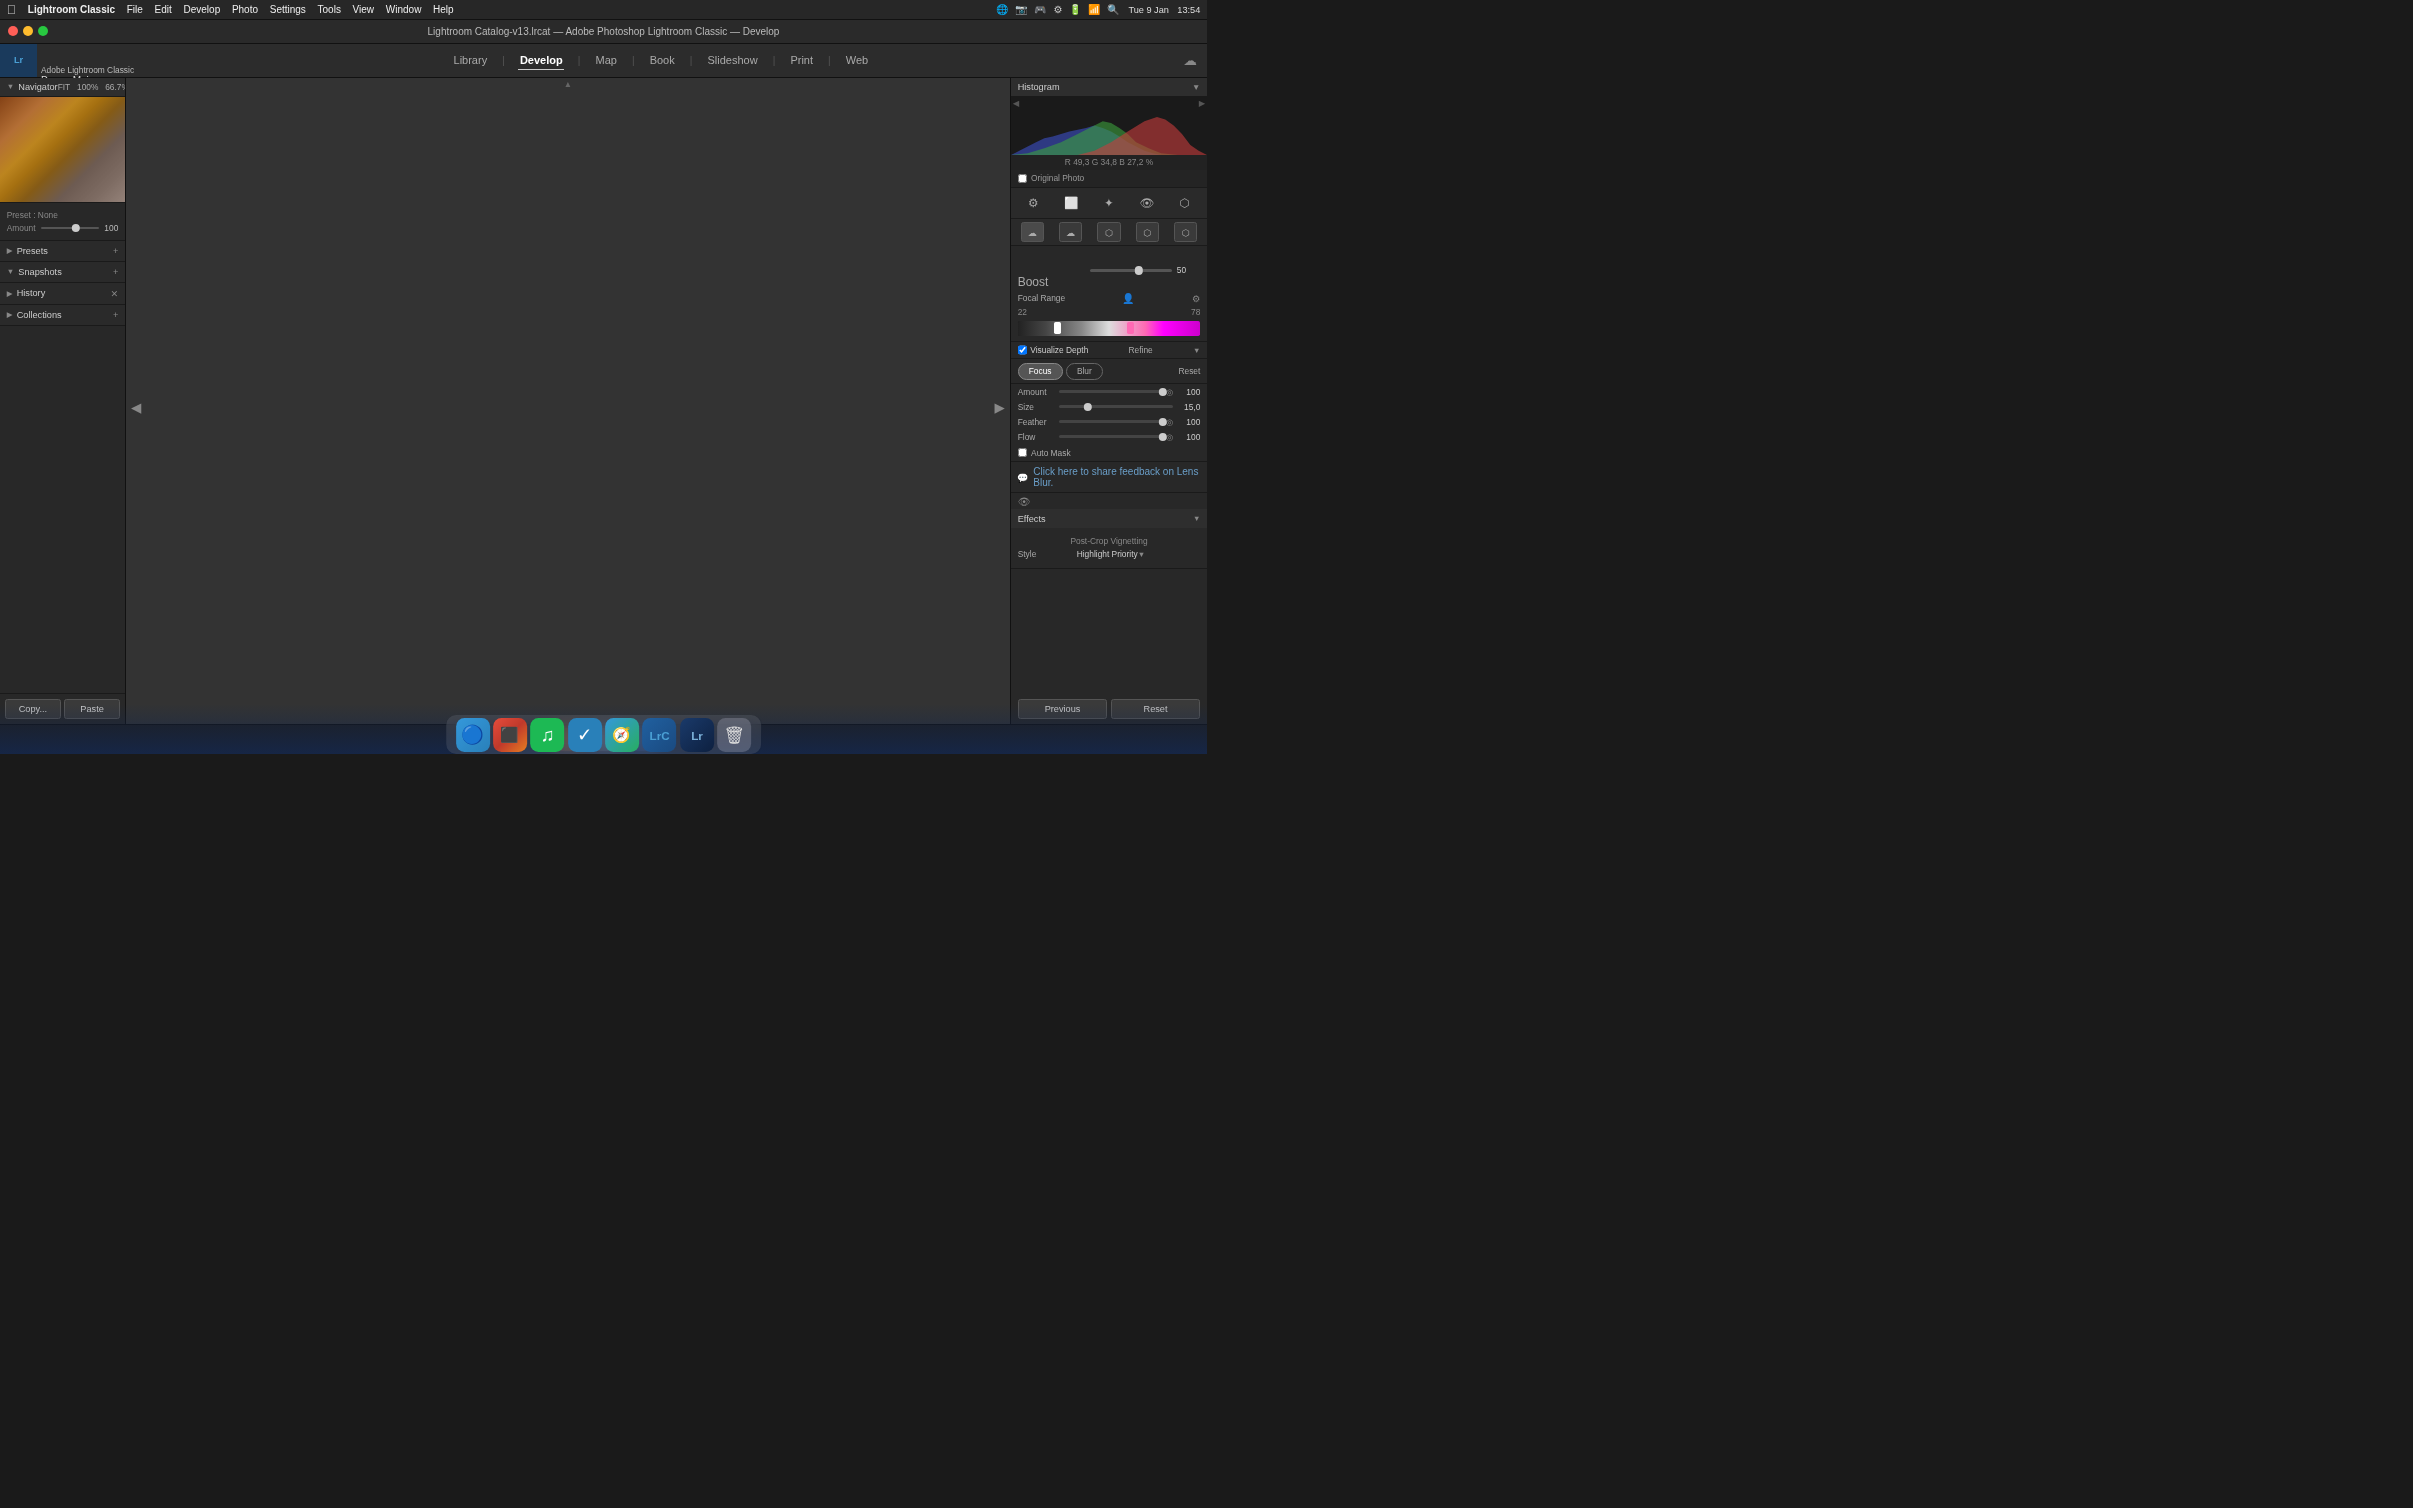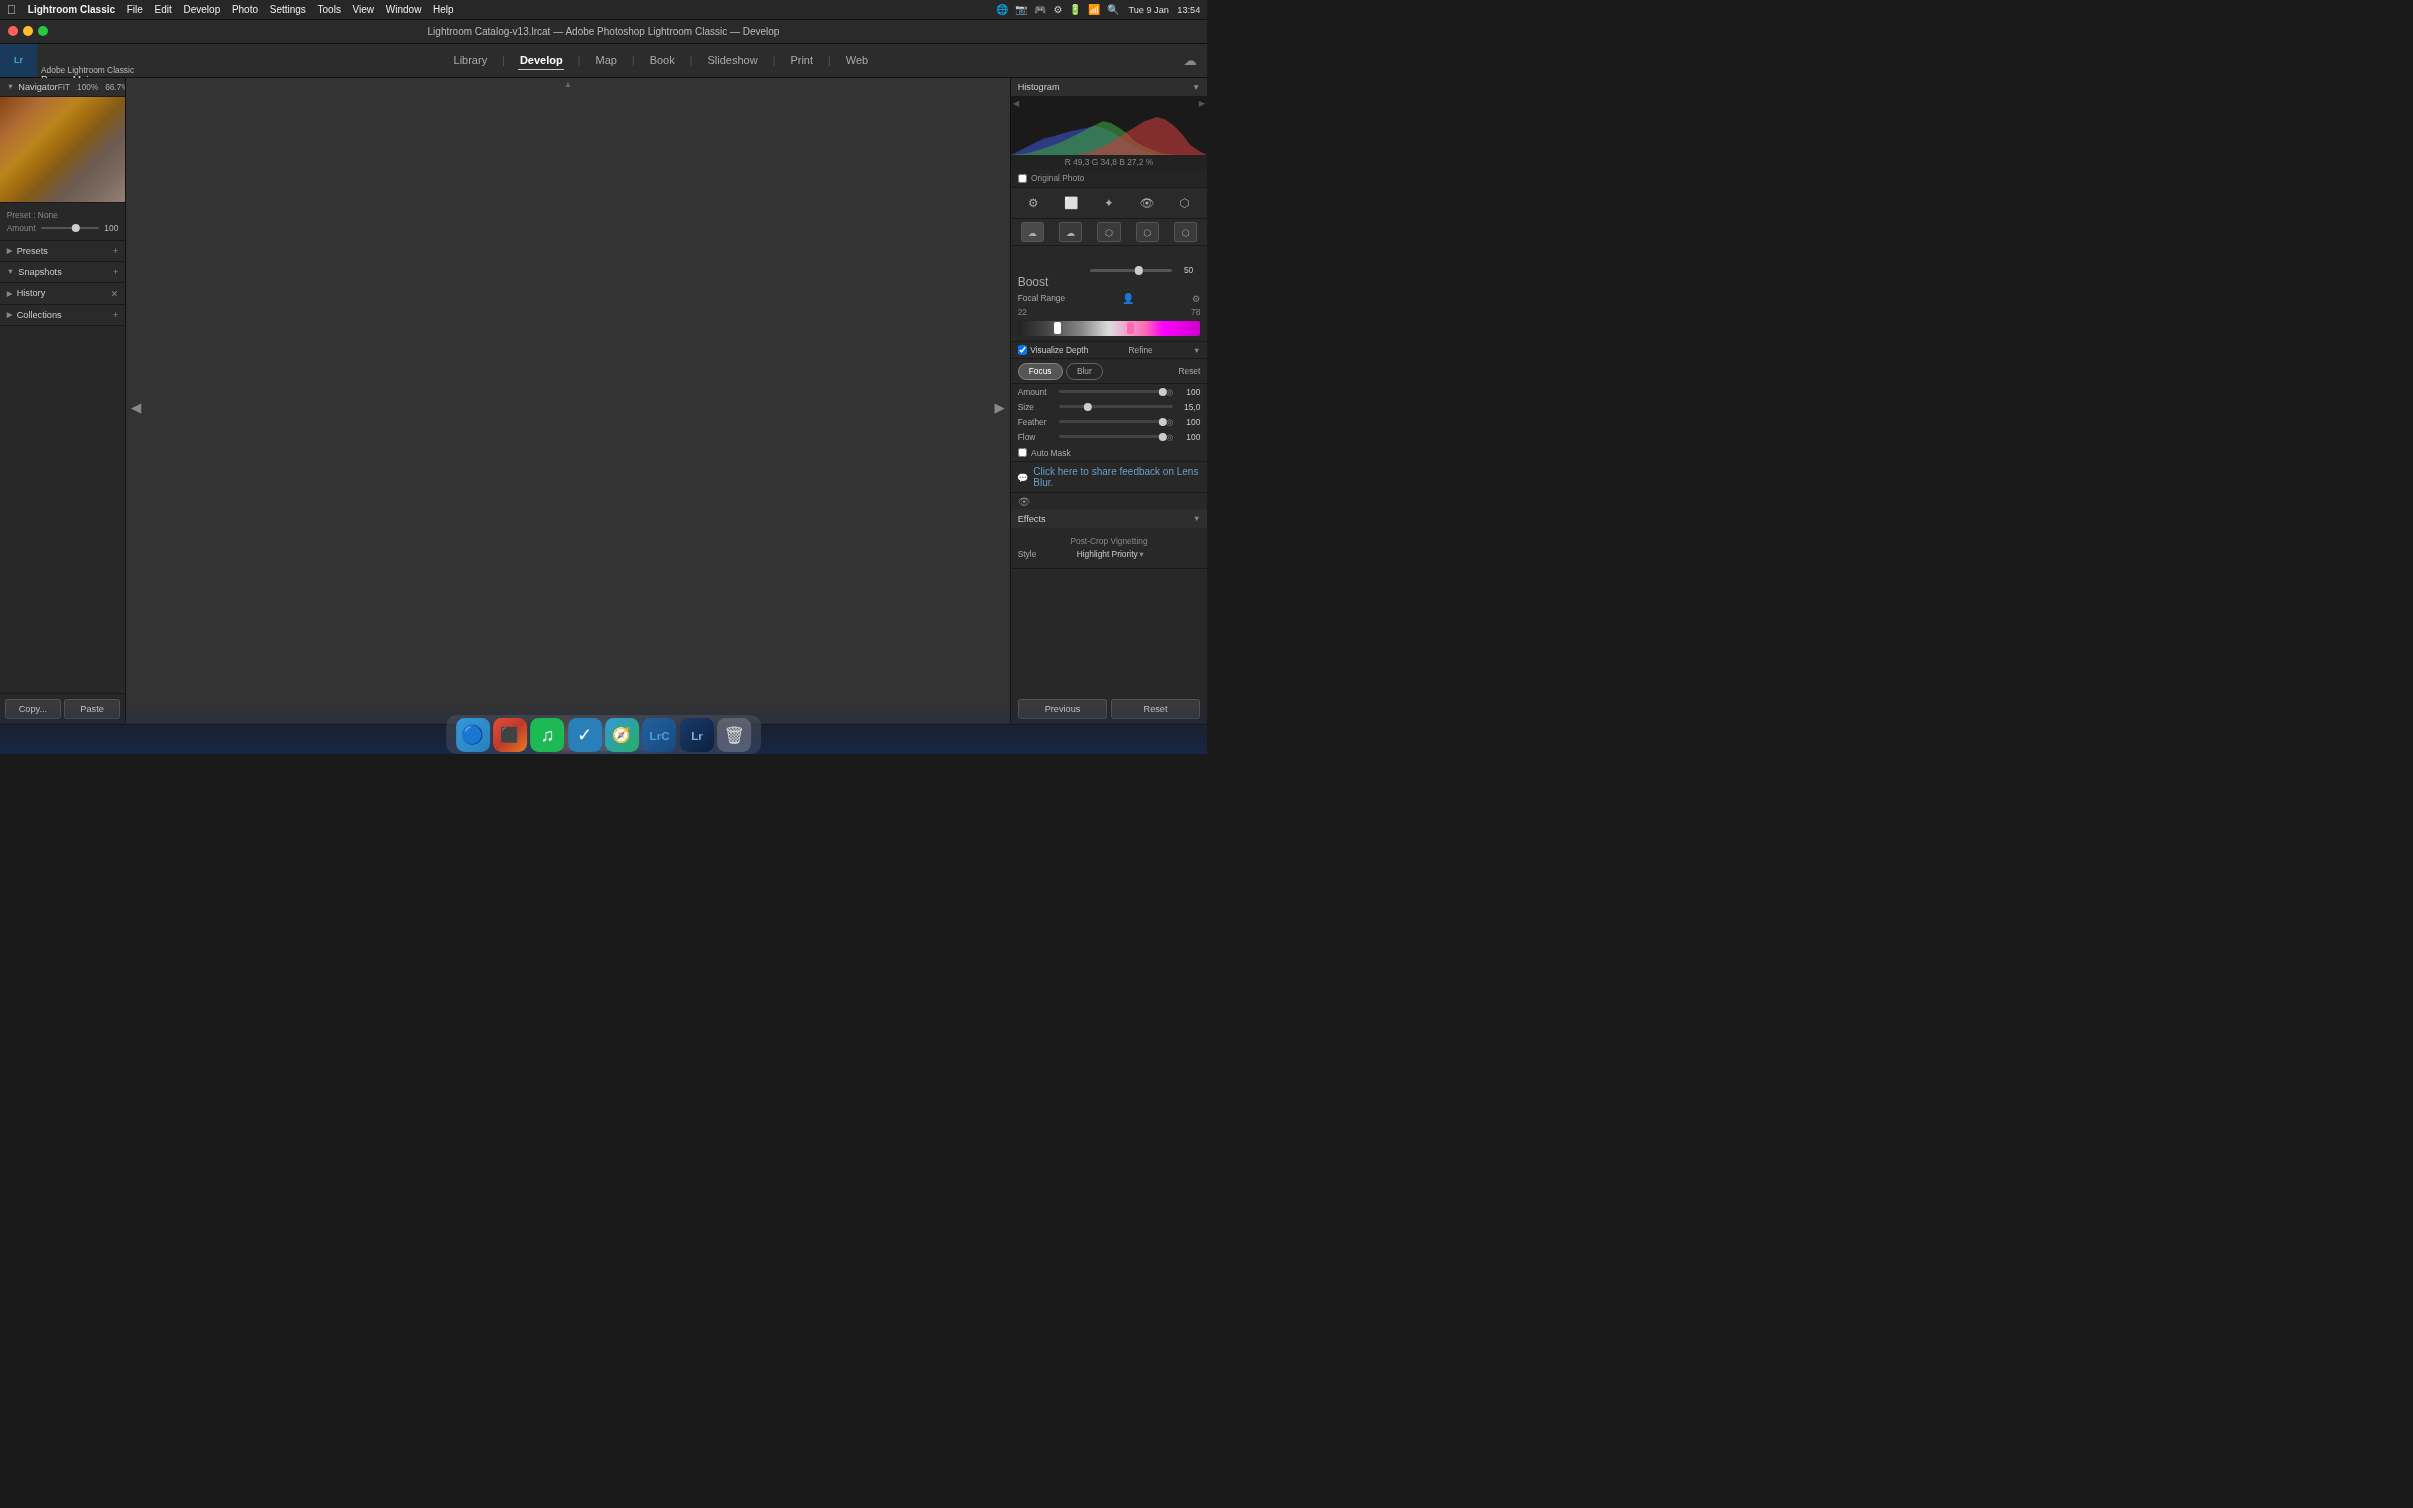--- a/index.html
+++ b/index.html
@@ -465,21 +465,21 @@
     }
     .rs-slider .rs-thumb {
       width: 8.4px;
       height: 8.4px;
       background: #ccc;
       border-radius: 50%;
       position: absolute;
       top: -2.9px;
       transform: translateX(-50%);
     }
-    .rs-value { font-size: 8.4px; color: #ccc; width: 23.5px; text-align: center; flex-shrink: 0; }
+    .rs-value { font-size: 8.4px; color: #ccc; width: 23.5px; text-align: left; flex-shrink: 0; }
 
     .focal-range-row {
       display: flex;
       align-items: center;
       justify-content: space-between;
       margin-bottom: 3.4px;
     }
     .fr-label { font-size: 8.4px; color: #aaa; }
     .fr-icon { font-size: 10px; color: #888; cursor: pointer; }
     .fr-gear { font-size: 9.2px; color: #888; cursor: pointer; }

